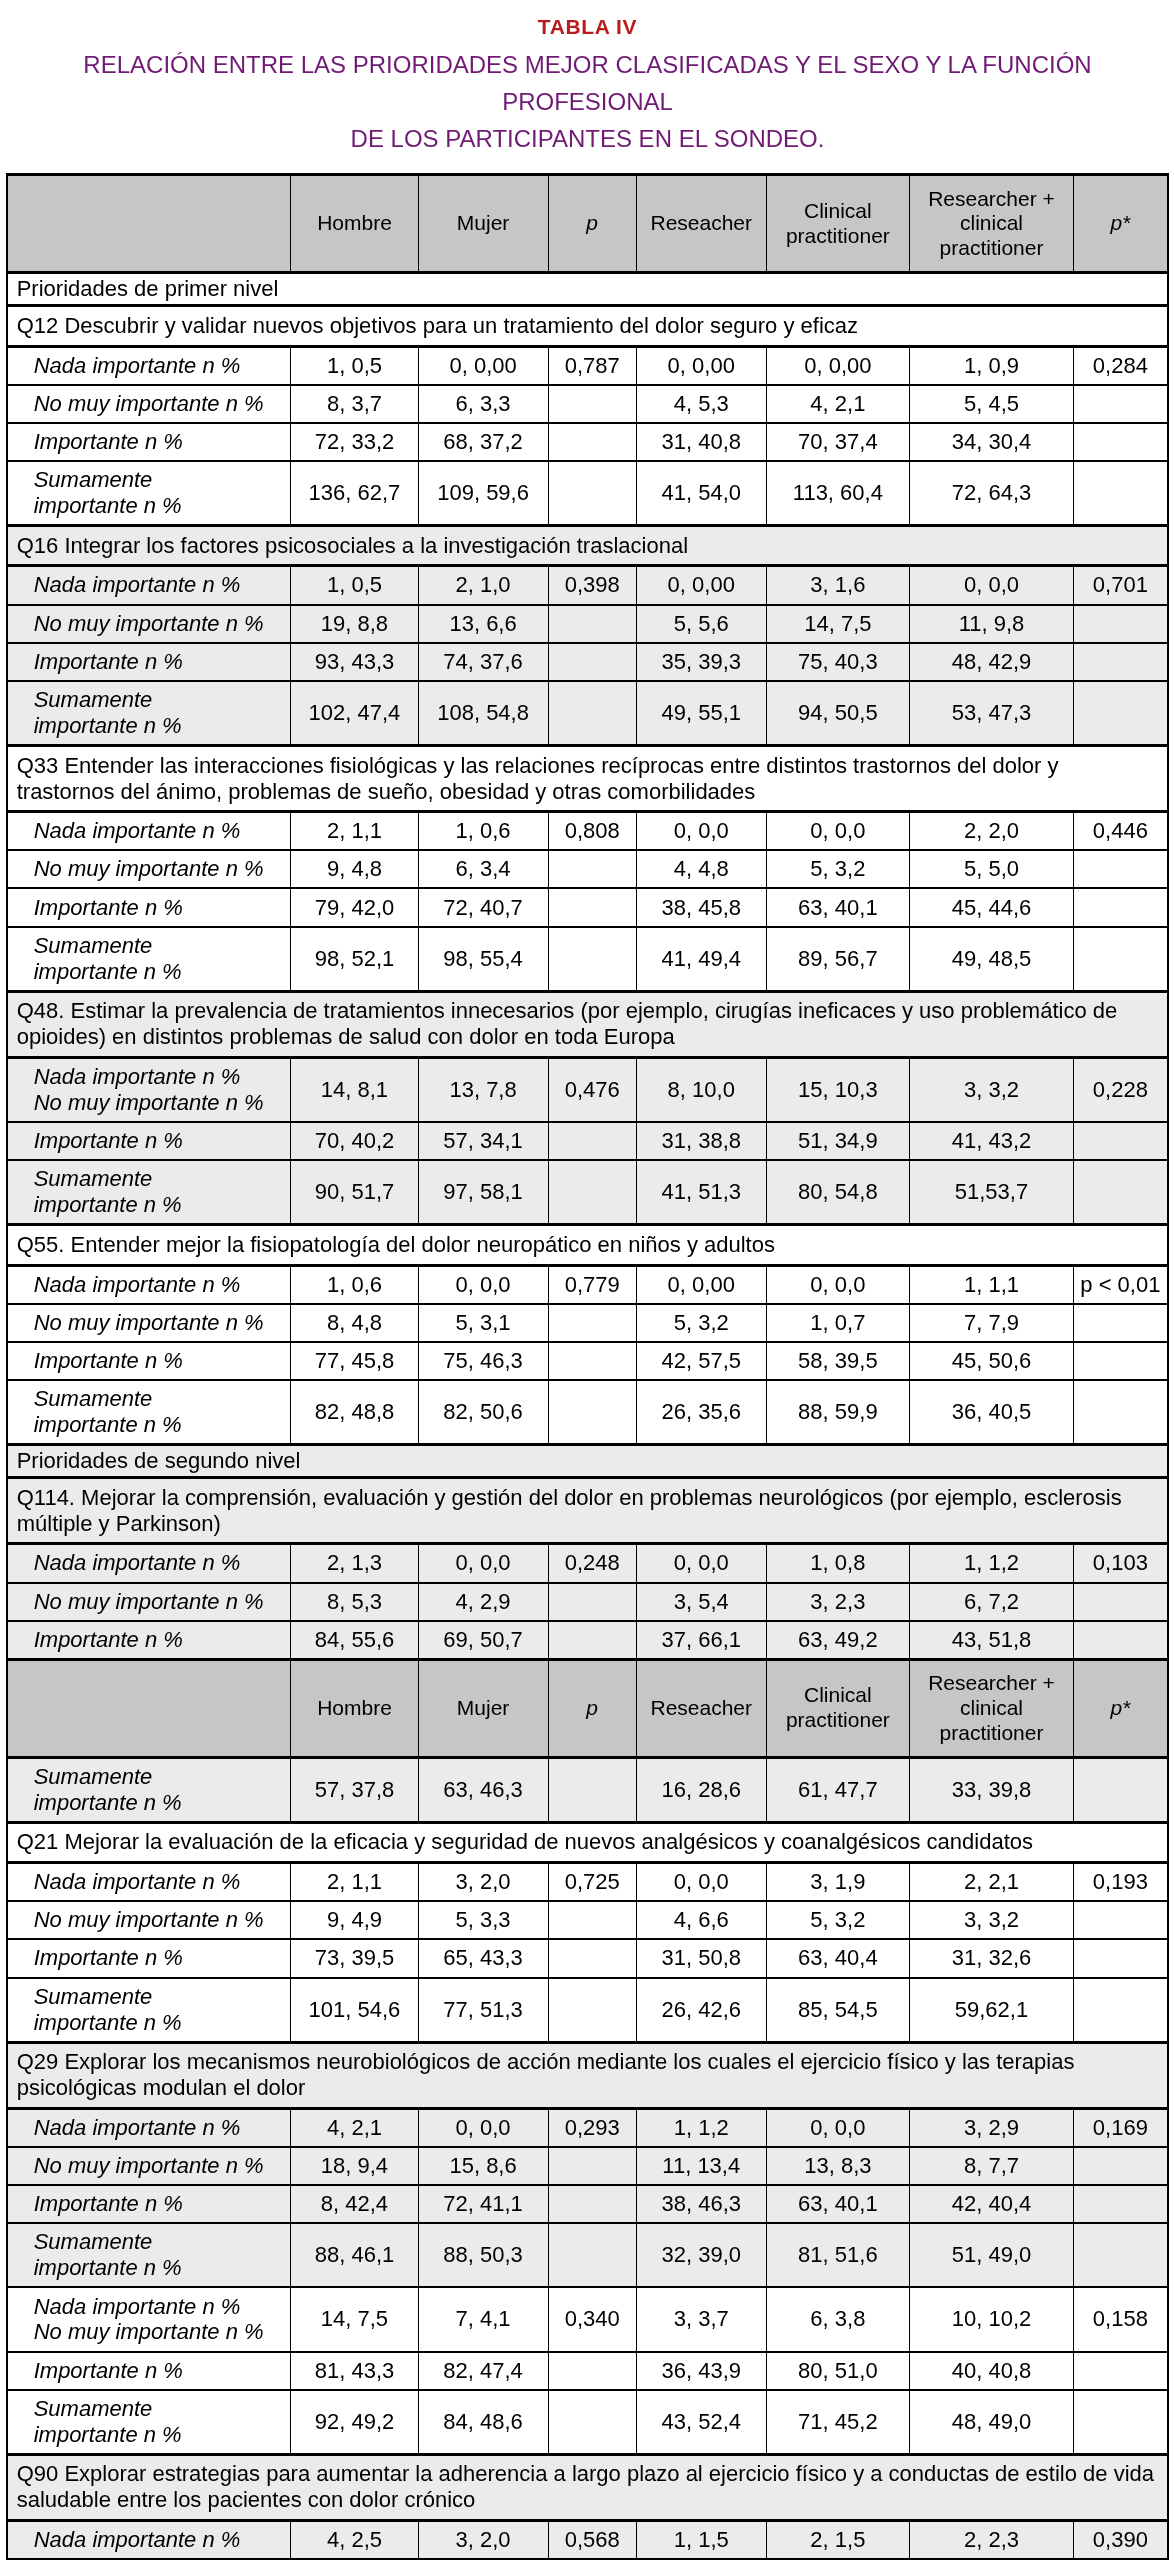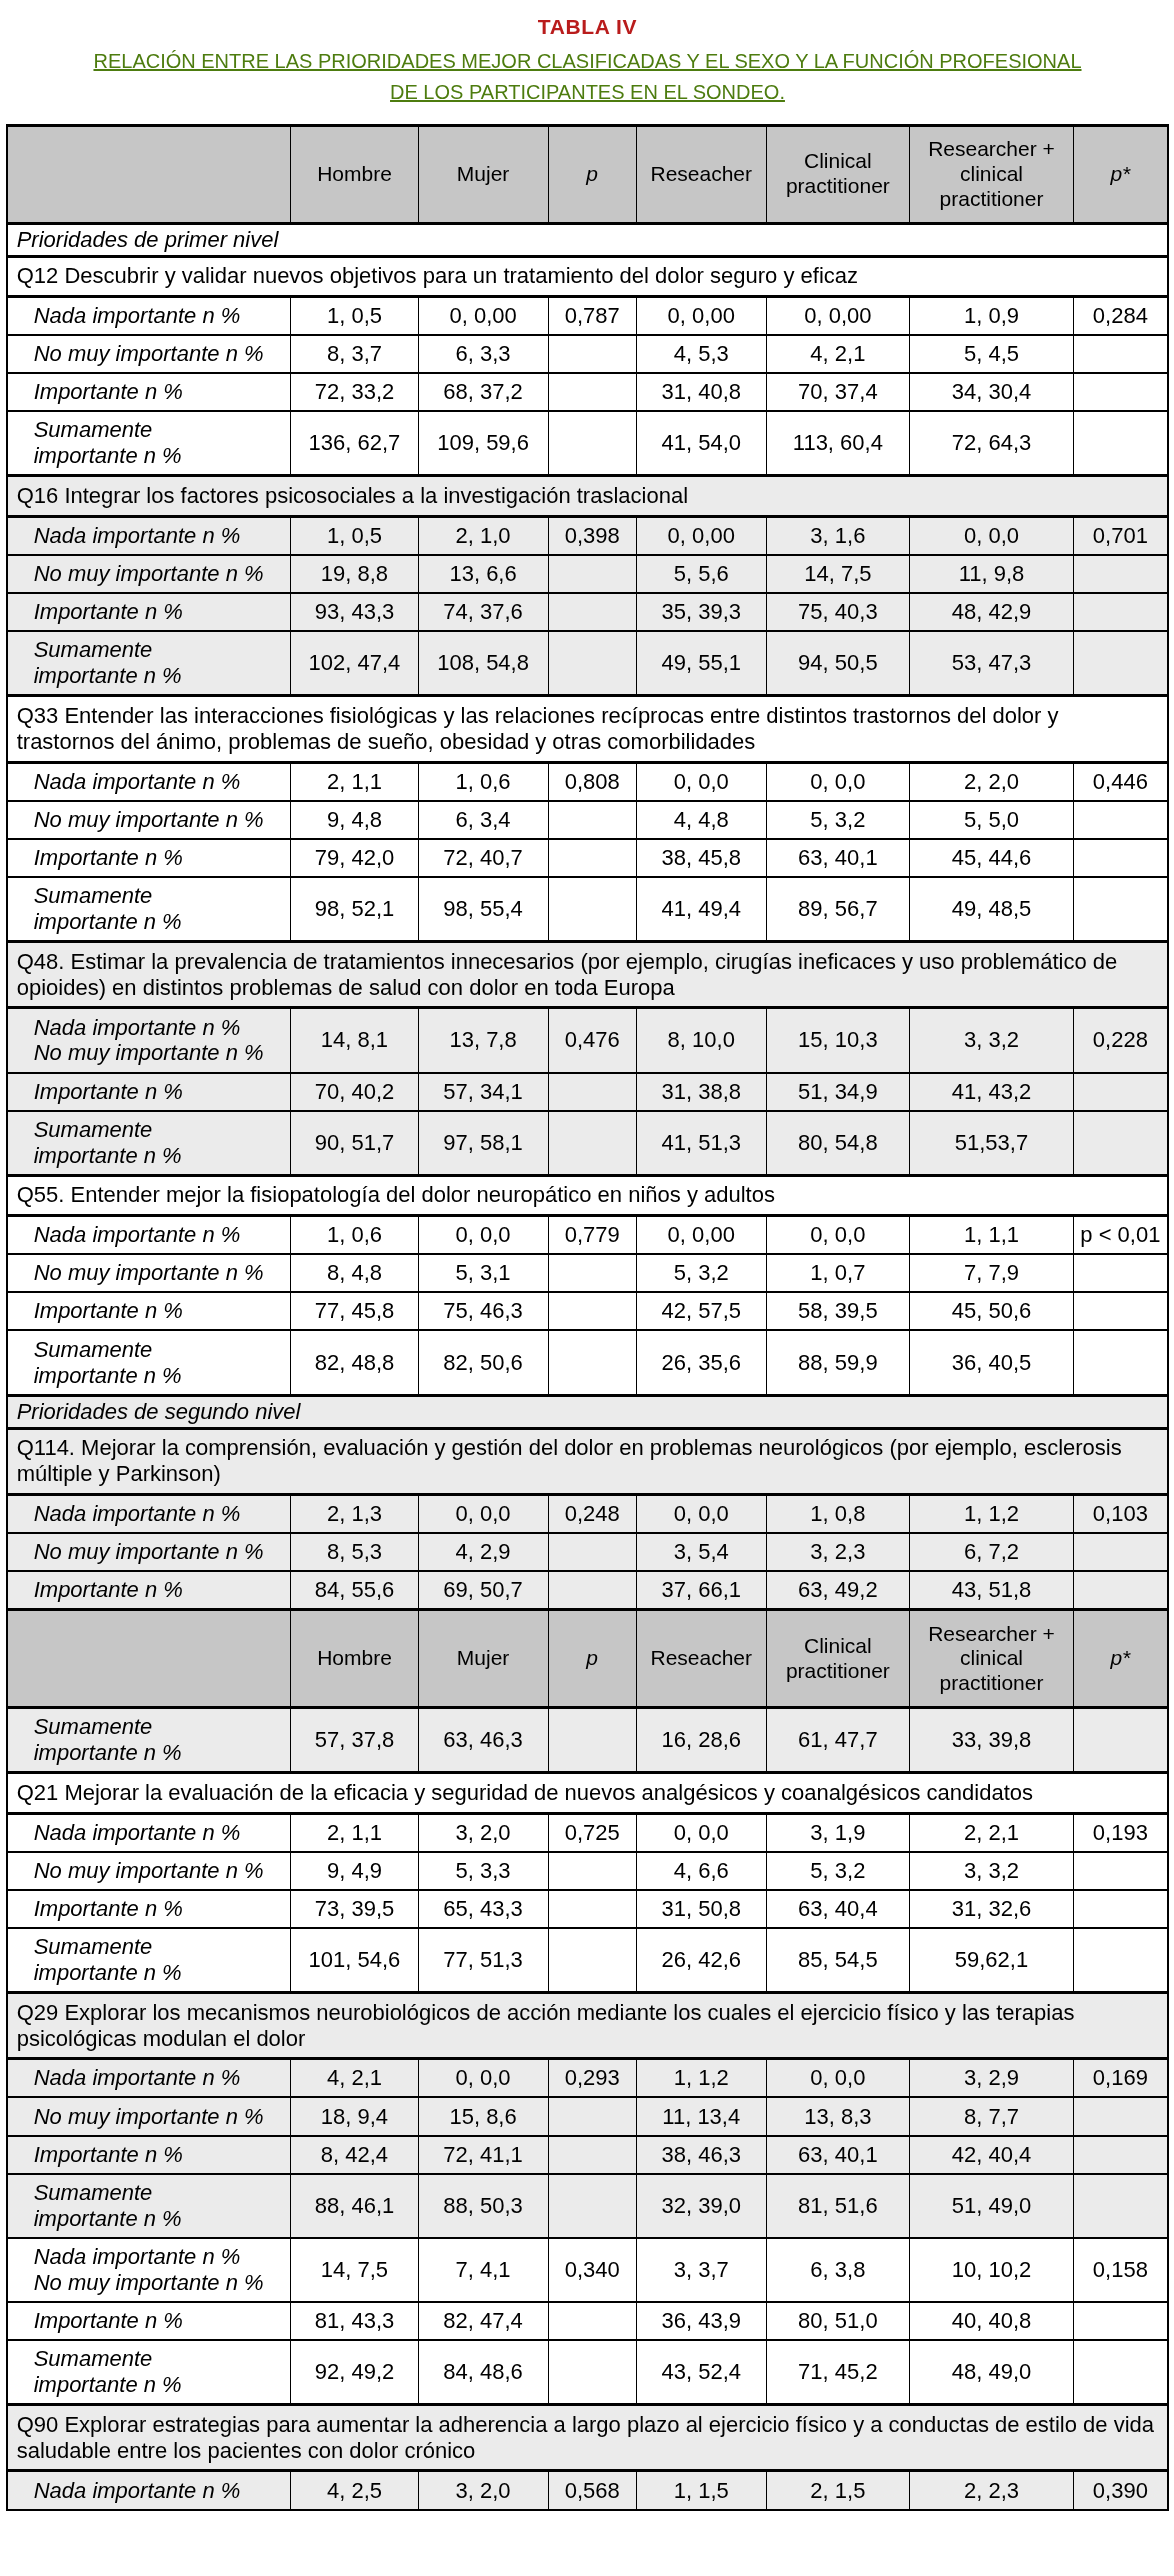--- a/index.html
+++ b/index.html
@@ -11,26 +11,25 @@
     color: #000;
   }
   .titleblock { text-align: center; padding-top: 15px; }
   .title {
     font-size: 21px;
     font-weight: bold;
     color: #b91c1c;
     letter-spacing: 0.6px;
   }
   .subtitle {
-    font-size: 20px;
+    font-size: 24px;
     line-height: 1.55;
     margin-top: 6.8px;
     white-space: pre-line;
-    color: #4d7c0f;
-    text-decoration: underline;
+    color: #701a75;
   }
   table.main {
     table-layout: fixed;
     border-collapse: collapse;
     margin: 16px 5.7px 0 5.7px;
     width: 1163px;
     border: 2.9px solid #000;
   }
   col.c-label { width: 284px; }
   col.c-hombre { width: 127px; }
@@ -58,21 +57,20 @@
     border-top-width: 3.4px;
     border-bottom-width: 3.4px;
   }
   tr.hdr td.it { font-style: italic; }
   td.qtitle {
     padding: 5.7px 9px;
     border-top-width: 3.4px;
     border-bottom-width: 3.4px;
   }
   td.bandlbl {
-    font-style: italic;
     padding: 2px 9px;
     border-top-width: 3.4px;
     border-bottom-width: 3.4px;
   }
   td.rlabel {
     padding-left: 26px;
     white-space: pre-line;
     font-style: italic;
   }
   td.val { text-align: center; padding-left: 2.3px; padding-right: 2.3px; }

